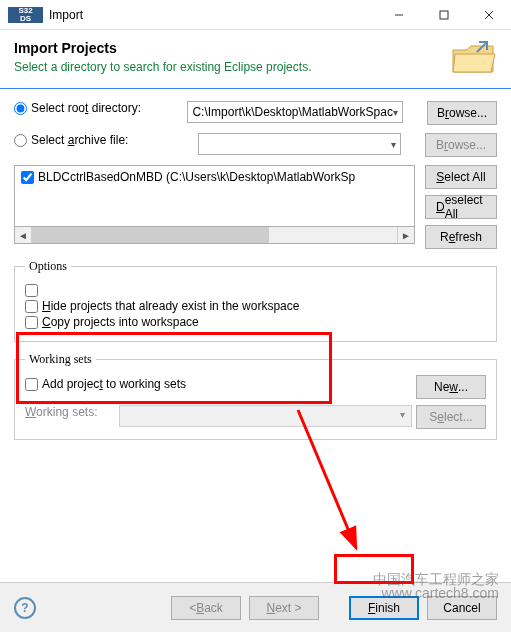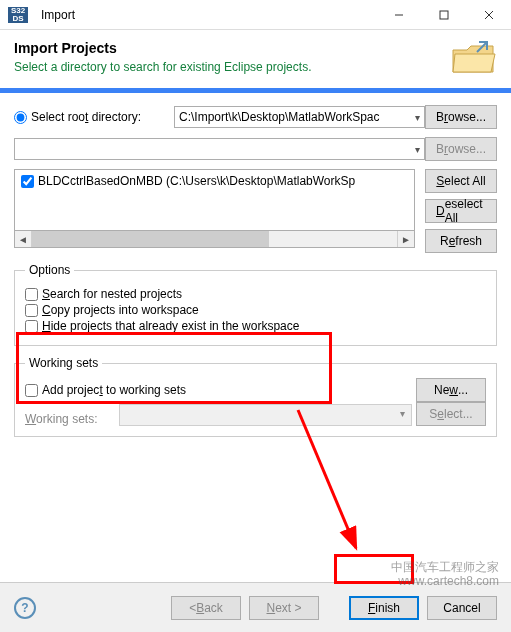--- a/index.html
+++ b/index.html
@@ -16,46 +16,46 @@
   }
   .titlebar {
     height: 30px;
     background: #fff;
     border-bottom: 1px solid #ddd;
     display: flex;
     align-items: center;
     padding-left: 8px;
   }
   .app-icon {
-    width: 20px; height: 16px;
+    width: 35px; height: 16px;
     background: #2d5a8a;
     color: #fff;
     font-size: 8px;
     line-height: 8px;
     display: flex;
     flex-direction: column;
     justify-content: center;
     align-items: center;
     margin-right: 6px;
     font-weight: bold;
   }
   .app-icon span { display:block; }
-  .title-text { flex: 1; margin-left: 7px; }
+  .title-text { flex: 1; }
   .winbtns { display: flex; height: 100%; }
   .winbtn {
     width: 45px;
     display: flex;
     align-items: center;
     justify-content: center;
     font-size: 12px;
     color: #333;
   }
   .banner {
     padding: 10px 14px 14px 14px;
-    border-bottom: 5px solid #3b82f6;
+    border-bottom: 1px solid #3b82f6;
     position: relative;
   }
   .banner h1 {
     margin: 0 0 4px 0;
     font-size: 14px;
     font-weight: bold;
   }
   .banner p {
     margin: 0;
     color: #15803d;
@@ -64,23 +64,23 @@
   .banner-icon {
     position: absolute;
     right: 14px;
     top: 8px;
   }
   .content {
     padding: 12px 14px 0 14px;
   }
   .row {
     display: flex;
-    align-items: center;
+    align-items: flex-start;
     margin-bottom: 8px;
-    gap: 0;
+    gap: 24px;
   }
   .radio-label { width: 160px; display: flex; align-items: center; gap: 4px; }
   .text-input {
     flex: 1;
     height: 22px;
     border: 1px solid #adadad;
     padding: 0 4px;
     background: #fff;
     display: flex;
     align-items: center;
@@ -132,26 +132,26 @@
   .hscroll .thumb { position:absolute; left:0; top:0; bottom:0; width:65%; background:#cdcdcd; }
   .side-btns { width: 72px; display: flex; flex-direction: column; gap: 6px; }
   .side-btns .btn { width: 72px; min-width: 72px; }
   .proj-row { display:flex; gap:10px; align-items:flex-start; }
   .proj-left { flex:1; }
   fieldset {
     border: 1px solid #ccc;
     margin: 10px 0 0 0;
     padding: 8px 10px 10px 10px;
   }
-  fieldset legend { padding: 0 4px; }
+  fieldset legend { padding: 0 4px; font-family: Liberation Serif, serif; }
   .check-row { display:flex; align-items:center; gap:4px; margin: 2px 0; }
   input[type=radio], input[type=checkbox] {
     width: 13px; height: 13px; margin:0;
   }
-  .ws-row { display:flex; align-items:flex-end; gap:4px; }
+  .ws-row { display:flex; align-items:flex-start; gap:4px; margin-top:6px; }
   .ws-label { color:#888; width: 90px; }
   .ws-select {
     flex:1; height:22px; border:1px solid #cfcfcf;
     background:#f0f0f0; position:relative;
   }
   .ws-select::after {
     content:"▾"; position:absolute; right:6px; top:3px; color:#888; font-size:10px;
   }
   .footer {
     position: absolute;
@@ -183,25 +183,25 @@
   }
   .redbox2 {
     position:absolute;
     left: 334px; top: 554px;
     width: 80px; height: 30px;
     border: 3px solid #f00;
     pointer-events: none;
   }
   .watermark {
     position:absolute;
-    right: 12px; bottom: 44px;
+    right: 12px; bottom: 32px;
     text-align: right;
     color: #555;
     opacity: 0.55;
-    font-size: 12px;
+    font-size: 14px;
     pointer-events:none;
     line-height: 14px;
   }
   svg.arrow-svg {
     position:absolute;
     left: 0; top: 0;
     pointer-events:none;
   }
 </style>
 </head>
@@ -258,20 +258,24 @@
       <span class="dropdown-caret">▾</span>
     </div>
     <div class="btn">
       <span>B</span>
         <span class="u">r</span>
         <span>owse...</span>
     </div>
   </div>
 
   <div class="row">
+    <label class="radio-label">
+      <input type="radio" style="">
+      <span><span>Select </span><span class="u">a</span><span>rchive file:</span></span>
+    </label>
     <div class="text-input disabled">
       <span></span>
       <span class="dropdown-caret">▾</span>
     </div>
     <div class="btn disabled">
       <span>B</span>
         <span class="u">r</span>
         <span>owse...</span>
     </div>
   </div>
@@ -307,29 +311,28 @@
           <span class="u">e</span>
           <span>fresh</span>
         </div>
     </div>
   </div>
 
   <fieldset>
     <legend>Options</legend>
     <label class="check-row">
       <input type="checkbox" style="">
-      <span><span class="u">S</span><span>earch for nested projects</span></span>
+    </label>
+    <label class="check-row">
+      <input type="checkbox" style="">
+      <span><span class="u">H</span><span>ide projects that already exist in the workspace</span></span>
     </label>
     <label class="check-row">
       <input type="checkbox" style="">
       <span><span class="u">C</span><span>opy projects into workspace</span></span>
-    </label>
-    <label class="check-row">
-      <input type="checkbox" style="">
-      <span><span class="u">H</span><span>ide projects that already exist in the workspace</span></span>
     </label>
   </fieldset>
 
   <fieldset>
     <legend>Working sets</legend>
     <div class="row" style="margin-bottom:0;">
       <label class="check-row" style="flex:1;">
         <input type="checkbox" style="">
         <span><span>Add projec</span><span class="u">t</span><span> to working sets</span></span>
       </label>

